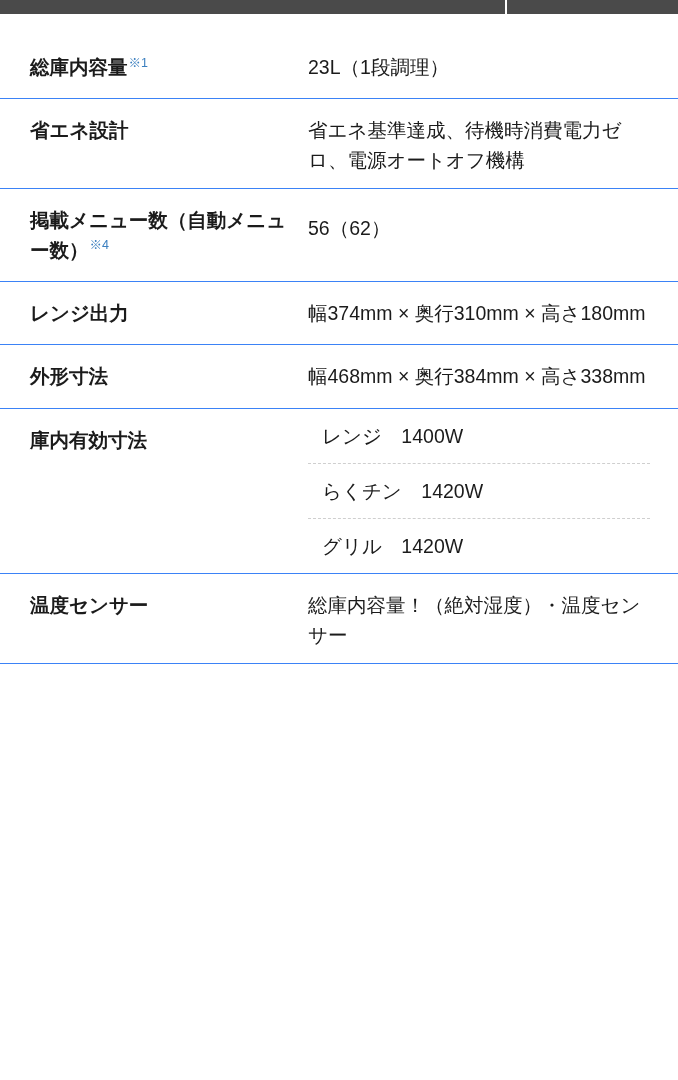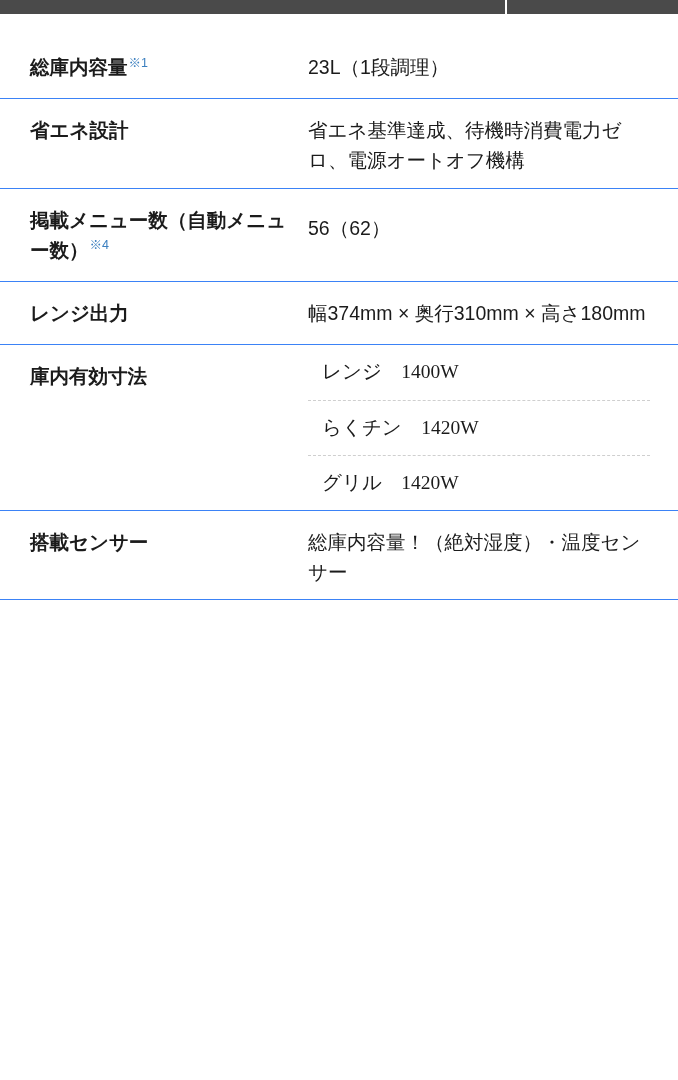--- a/index.html
+++ b/index.html
@@ -62,21 +62,20 @@
     font-size: 12.5px;
     vertical-align: super;
     line-height: 0;
     font-weight: normal;
     margin-left: 1px;
   }
   .sub-list {
     display: block;
     padding: 0;
     margin: 0;
-    font-family: Liberation Serif, serif;
   }
   .sub-item {
     display: block;
     font-size: 19.5px;
     line-height: 1.55;
     padding: 12px 0 12px 14px;
     border-bottom: 1px dashed #cfcfcf;
   }
   .sub-item:first-child {
     padding-top: 2px;
@@ -114,32 +113,36 @@
     <tr>
       <th><span>掲載メニュー数（自動メニュー数）</span><sup class="note">※4</sup></th>
       <td class="padded-mid">56（62）</td>
     </tr>
 
     <tr>
       <th><span>レンジ出力</span></th>
       <td>幅374mm × 奥行310mm × 高さ180mm</td>
     </tr>
 
+    <tr>
+      <th><span>外形寸法</span></th>
+      <td>幅468mm × 奥行384mm × 高さ338mm</td>
+    </tr>
 
 
 
     <tr>
       <th><span>庫内有効寸法</span></th>
       <td class="nested">
         <span class="sub-list">
           <span class="sub-item">レンジ　1400W</span>
           <span class="sub-item">らくチン　1420W</span>
           <span class="sub-item">グリル　1420W</span>
         </span>
       </td>
     </tr>
 
     <tr>
-      <th><span>搭載センサー</span></th>
+      <th><span>温度センサー</span></th>
       <td>総庫内容量！（絶対湿度）・温度センサー</td>
     </tr>
   </tbody>
 </table>
 
 </body></html>

